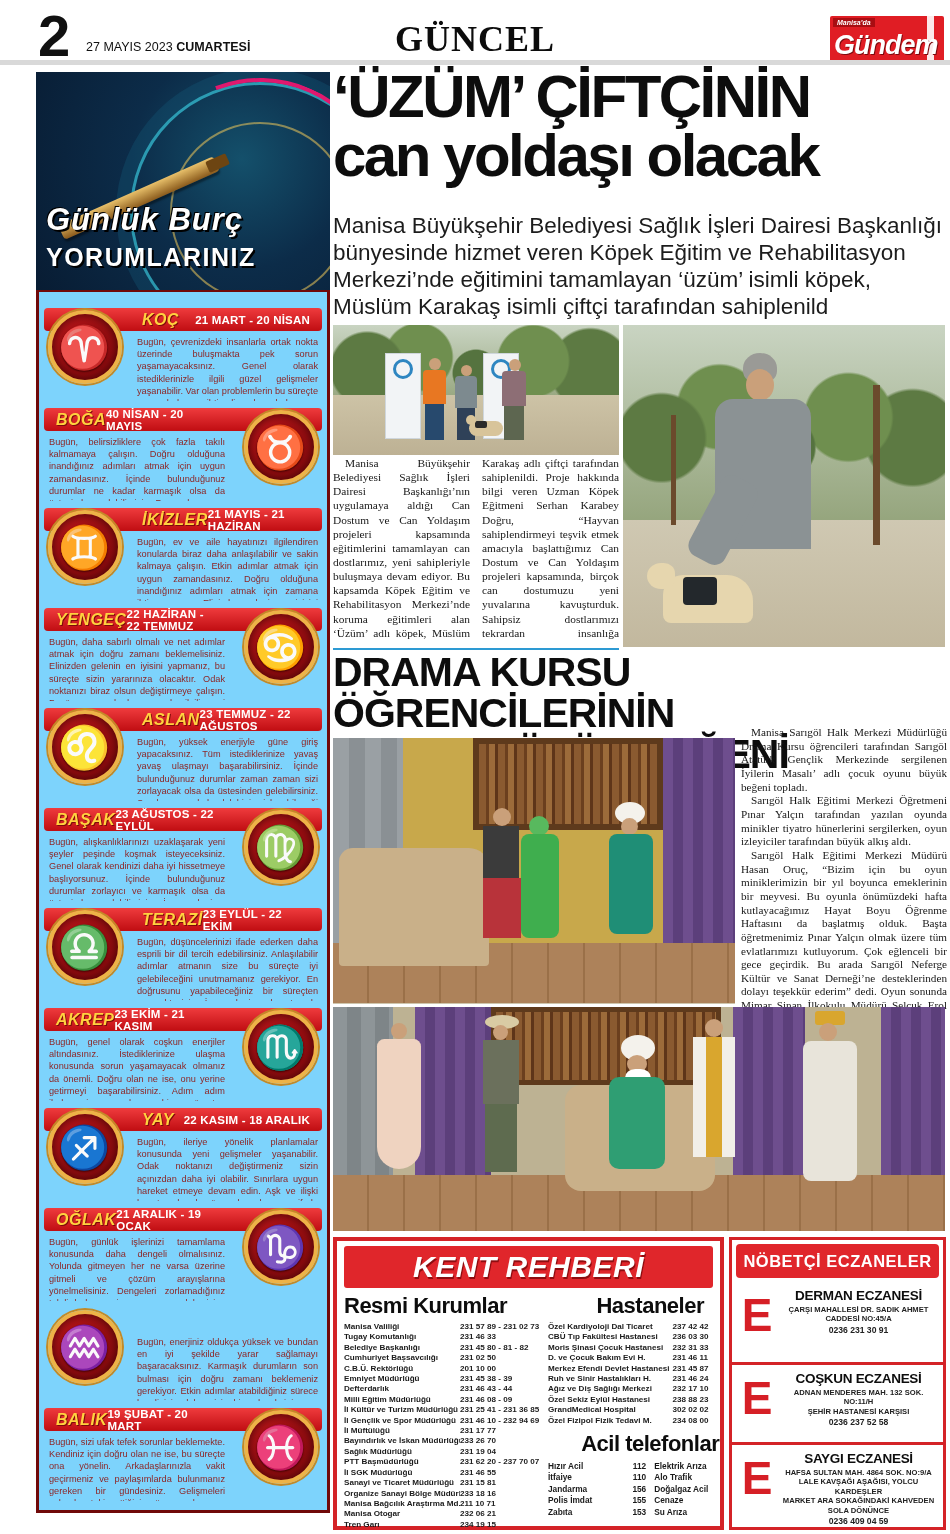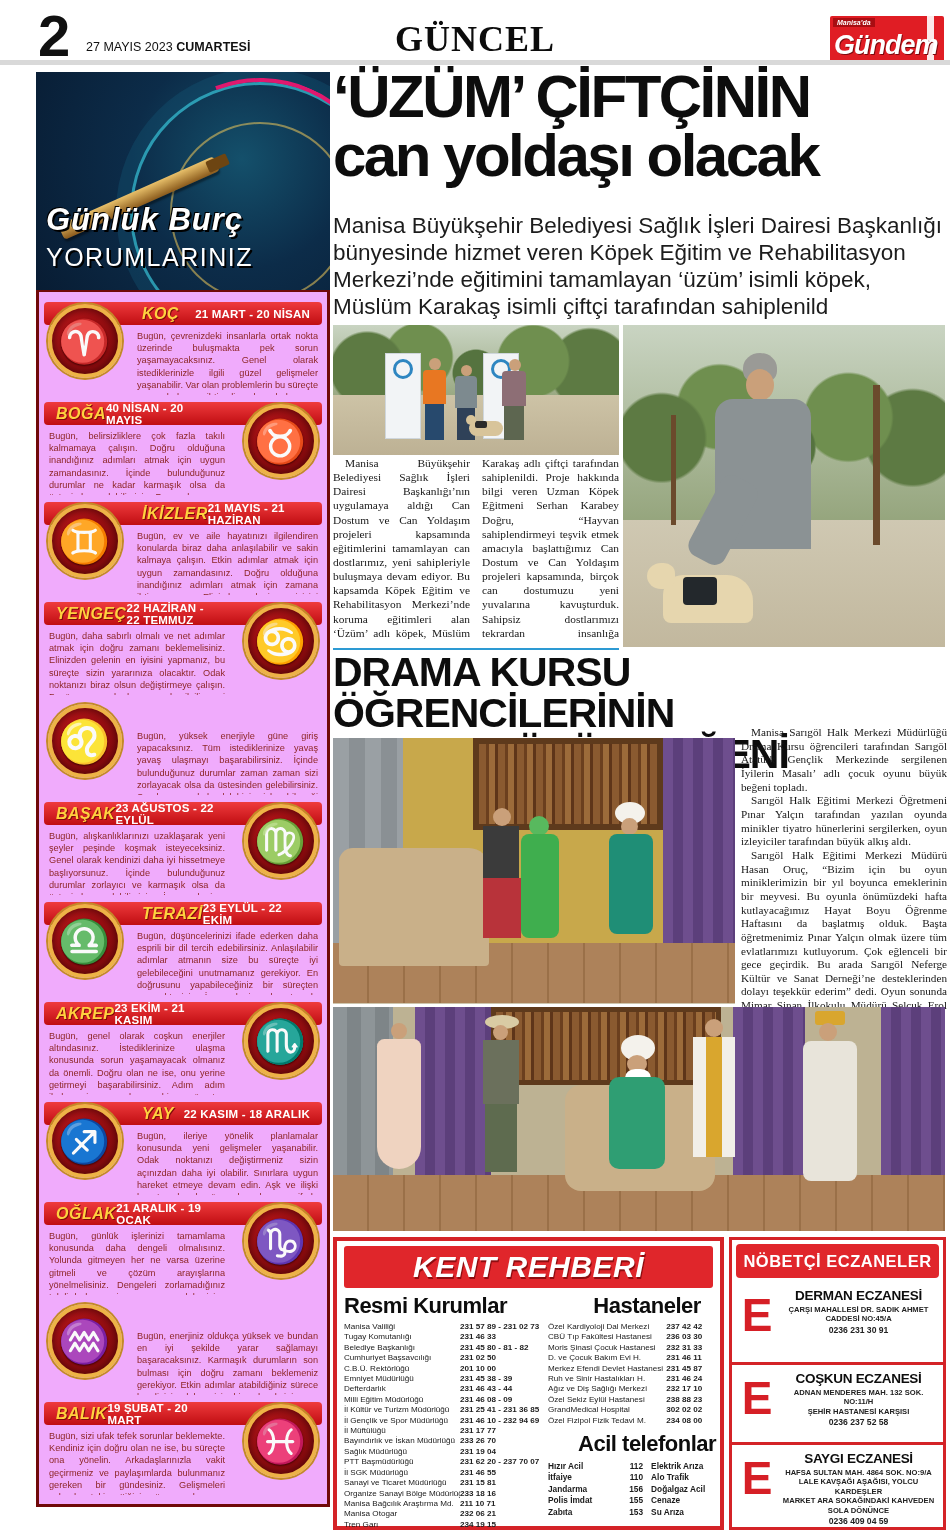--- a/index.html
+++ b/index.html
@@ -19,22 +19,22 @@
 
   
   #horo { position:absolute; left:36px; top:72px; width:294px; }
   .horo-banner { position:relative; width:294px; height:218px; background:radial-gradient(circle at 70% 40%, #14506b 0%, #0c2c49 45%, #081c33 100%); overflow:hidden; }
   .hb-wheel { position:absolute; right:-60px; top:10px; width:260px; height:260px; border-radius:50%; border:3px solid rgba(60,210,230,.65); box-shadow:0 0 0 14px rgba(20,90,120,.35); }
   .hb-wheel-inner { position:absolute; right:-20px; top:50px; width:180px; height:180px; border-radius:50%; border:2px solid rgba(240,200,90,.55); }
   .hb-arc { position:absolute; right:-55px; top:6px; width:250px; height:250px; border-radius:50%; border:4px solid transparent; border-top-color:#e0186e; transform:rotate(24deg); }
   .hb-scope { position:absolute; left:18px; top:118px; width:170px; height:16px; background:linear-gradient(180deg,#e8c06a,#8a5a1c); transform:rotate(-24deg); border-radius:4px; box-shadow:0 3px 2px rgba(0,0,0,.4); }
   .hb-scope:after { content:""; position:absolute; right:-12px; top:2px; width:22px; height:12px; background:#6d4512; border-radius:2px; }
   .hb-t1 { position:absolute; left:10px; bottom:52px; color:#fff; font-size:31px; font-weight:bold; font-style:italic; letter-spacing:1px; text-shadow:2px 2px 0 #000, -1px -1px 0 #000; }
-  .hb-t2 { position:absolute; left:10px; bottom:18px; color:#fff; font-size:25px; font-weight:normal; letter-spacing:1.5px; text-shadow:2px 2px 0 #000; }
-  #zodiac-box { border:3px solid #700909; border-top:2px solid #700909; background:#f0abfc; padding:6px 0 6px 0; }
+  .hb-t2 { position:absolute; left:10px; bottom:18px; color:#fff; font-size:25px; font-weight:bold; letter-spacing:1.5px; text-shadow:2px 2px 0 #000; }
+  #zodiac-box { border:3px solid #700909; border-top:2px solid #700909; background:#7dd3fc; padding:12px 0 6px 0; }
   .sign { position:relative; height:100px; }
   .sign-bar { position:absolute; top:4px; left:5px; right:5px; height:23px; background:linear-gradient(180deg,#ef3b3d,#c00d12); border-radius:4px; display:flex; align-items:center; justify-content:space-between; }
   .icon-left .sign-bar { padding:0 12px 0 98px; }
   .icon-right .sign-bar { padding:0 102px 0 12px; }
   .sign-name { font-weight:bold; font-style:italic; color:#ffd23f; font-size:16px; letter-spacing:.5px; text-shadow:1px 1px 0 #7e0a0a; }
   .sign-dates { font-weight:bold; color:#fff; font-size:11.5px; letter-spacing:.2px; }
   .sign-icon { position:absolute; top:6px; width:74px; height:74px; border-radius:50%; background:radial-gradient(circle at 35% 30%, #b31418, #850a0d 72%); border:4px solid #edb347; box-shadow:0 0 0 2px #c28a28, inset 0 0 8px rgba(0,0,0,.5); display:flex; align-items:center; justify-content:center; font-size:42px; color:#f3c94a; text-shadow:0 1px 2px #3c0202; }
   .icon-left .sign-icon { left:9px; }
   .icon-right .sign-icon { right:9px; }
   .sign-text { position:absolute; top:32px; bottom:3px; overflow:hidden; font-size:9.2px; line-height:1.33; color:#8d2626; text-align:justify; }
@@ -59,21 +59,21 @@
   #drama-photo2 { left:333px; top:1007px; width:612px; height:224px; }
 
   
   #kent-box { position:absolute; left:333px; top:1237px; width:391px; height:293px; border:4px solid #d42327; background:#fff; padding:5px 7px; }
   .kent-banner { height:42px; background:#e0262b; border-radius:3px; display:flex; align-items:center; justify-content:center; color:#fff; font-weight:bold; font-style:italic; font-size:30px; letter-spacing:.5px; text-shadow:1px 2px 0 #8e0d10; }
   .kent-cols { display:flex; gap:8px; margin-top:3px; }
   .kent-col-l { width:196px; } .kent-col-r { flex:1; }
   .dir-title { font-size:22px; font-weight:bold; letter-spacing:-.5px; color:#0d0d0d; margin:2px 0 3px 0; }
   .kent-col-r .dir-title { text-align:center; }
   .dir-row { display:flex; font-size:8.1px; line-height:10.4px; color:#1a1a1a; }
-  .dir-row .n { flex:1; font-weight:normal; padding-right:3px; white-space:nowrap; overflow:hidden; }
+  .dir-row .n { flex:1; font-weight:bold; padding-right:3px; white-space:nowrap; overflow:hidden; }
   .dir-row .p { width:80px; font-weight:bold; color:#222; }
   .acil-cols { display:flex; gap:8px; margin-top:4px; }
   .acil-col { flex:1; }
   .acil-row { display:flex; justify-content:space-between; font-size:8.3px; line-height:11.4px; font-weight:bold; color:#1a1a1a; }
 
   
   #ecz-box { position:absolute; left:729px; top:1237px; width:217px; height:293px; border:3px solid #d42327; background:#fff; }
   .ecz-header { margin:4px; height:34px; background:#e0262b; border-radius:4px; display:flex; align-items:center; justify-content:center; color:#fff; font-weight:bold; font-size:16.5px; letter-spacing:.5px; }
   .ecz-entry { position:relative; padding:6px 8px 4px 50px; min-height:80px; }
   .ecz-entry + .ecz-entry { border-top:3px solid #d42327; }
@@ -151,20 +151,24 @@
         </div>
         <div class="sign icon-right">
           <div class="sign-bar">
             <span class="sign-name">YENGEÇ</span>
             <span class="sign-dates">22 HAZİRAN - 22 TEMMUZ</span>
           </div>
           <div class="sign-icon">♋</div>
           <div class="sign-text">Bugün, daha sabırlı olmalı ve net adımlar atmak için doğru zamanı beklemelisiniz. Elinizden gelenin en iyisini yapmanız, bu süreçte sizin yararınıza olacaktır. Odak noktanızı biraz olsun değiştirmeye çalışın. Bugün, parasal durumunuzla ilgili yeni gelişmeler yaşanabilir. İstediklerinize ulaşmak için doğru zamanı beklemeniz daha iyi olabilir.</div>
         </div>
         <div class="sign icon-left">
+          <div class="sign-bar">
+            <span class="sign-name">ASLAN</span>
+            <span class="sign-dates">23 TEMMUZ - 22 AĞUSTOS</span>
+          </div>
           <div class="sign-icon">♌</div>
           <div class="sign-text">Bugün, yüksek enerjiyle güne giriş yapacaksınız. Tüm istediklerinize yavaş yavaş ulaşmayı başarabilirsiniz. İçinde bulunduğunuz durumlar zaman zaman sizi zorlayacak olsa da üstesinden gelebilirsiniz. Sınırların genel olarak lehinize işleyebileceği bir gündesiniz. Bugün, biraz daha sabırlı olmalısınız. Odak noktanızı zaman zaman değiştirmeniz gerekebilir. Elinize geçen fırsatları daha net değerlendirmelisiniz</div>
         </div>
         <div class="sign icon-right">
           <div class="sign-bar">
             <span class="sign-name">BAŞAK</span>
             <span class="sign-dates">23 AĞUSTOS - 22 EYLÜL</span>
           </div>
           <div class="sign-icon">♍</div>
           <div class="sign-text">Bugün, alışkanlıklarınızı uzaklaşarak yeni şeyler peşinde koşmak isteyeceksiniz. Genel olarak kendinizi daha iyi hissetmeye başlıyorsunuz. İçinde bulunduğunuz durumlar zorlayıcı ve karmaşık olsa da üstesinden gelebilirsiniz. İş ve kariyer hayatınızda bugün, tercihleriniz konusunda daha dikkatli ve temkinli olmanız gerekiyor. Enerjinizi doğru kullanmanız gereken bir gündesiniz.</div>
@@ -405,21 +409,21 @@
             <div class="dir-row">
               <span class="n">Tren Garı</span>
               <span class="p">234 19 15</span>
             </div>
           </div>
       </div>
       <div class="kent-col-r">
         <div class="dir-title">Hastaneler</div>
         <div id="hastane-list">
             <div class="dir-row">
-              <span class="n">Özel Kardiyoloji Dal Merkezi</span>
+              <span class="n">Özel Kardiyoloji Dal Ticaret</span>
               <span class="p">237 42 42</span>
             </div>
             <div class="dir-row">
               <span class="n">CBÜ Tıp Fakültesi Hastanesi</span>
               <span class="p">236 03 30</span>
             </div>
             <div class="dir-row">
               <span class="n">Moris Şinasi Çocuk Hastanesi</span>
               <span class="p">232 31 33</span>
             </div>

